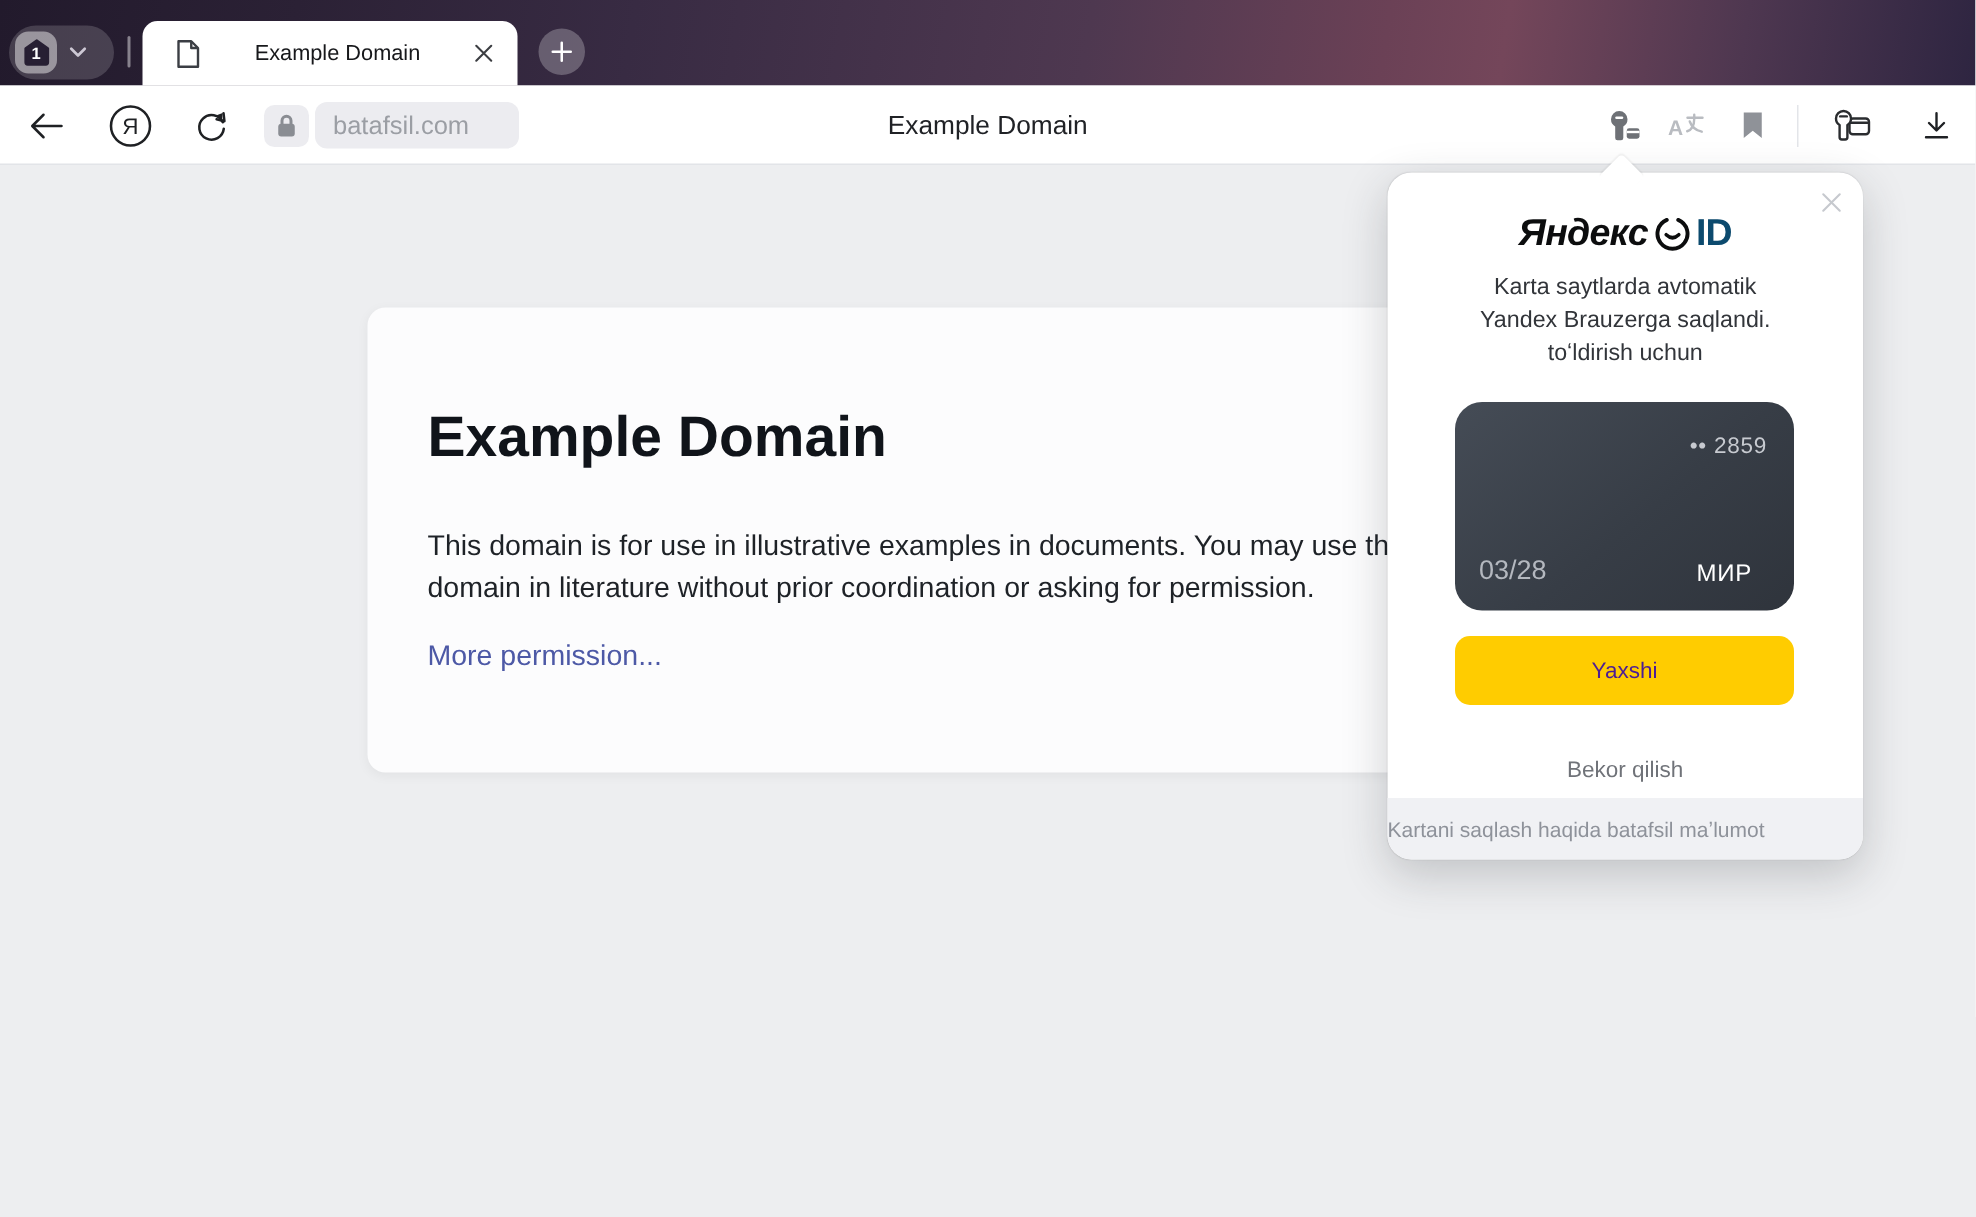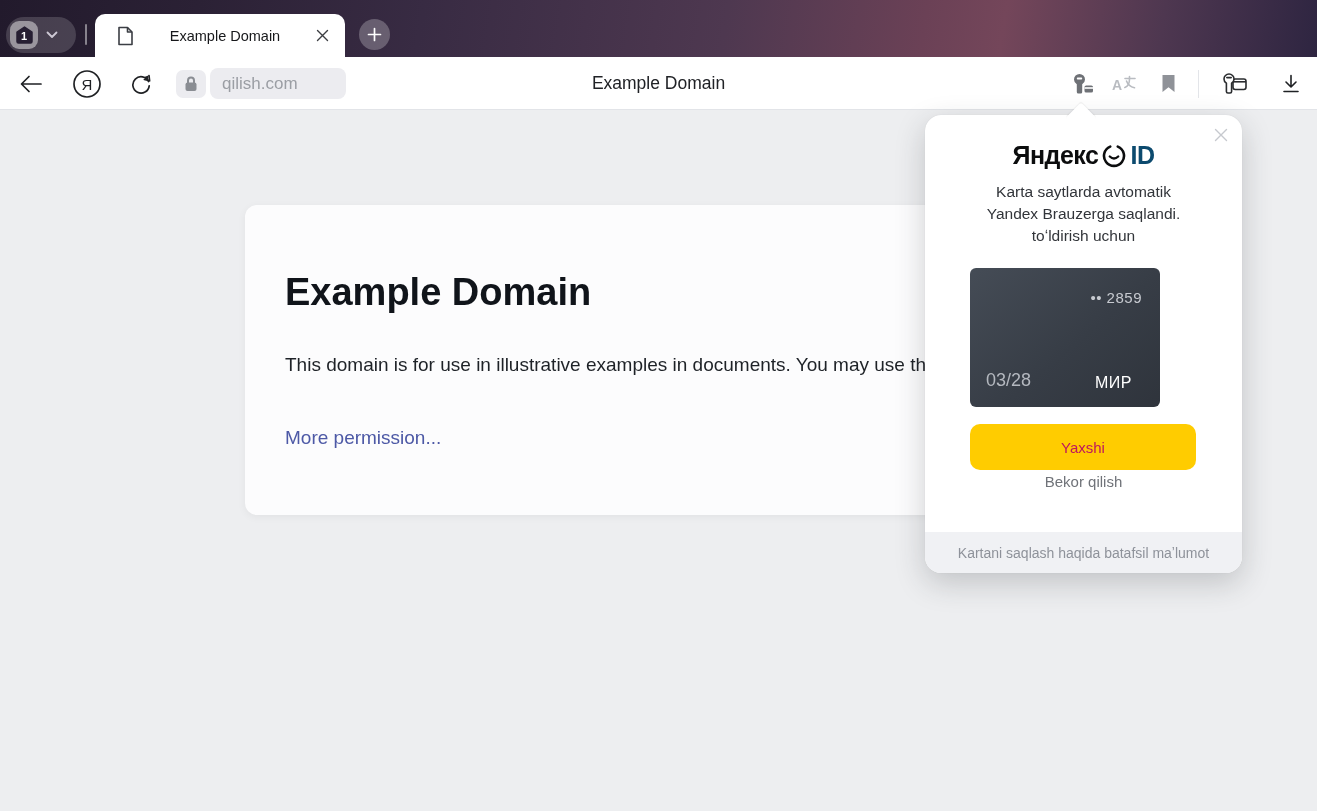--- a/index.html
+++ b/index.html
@@ -98,53 +98,53 @@
   .popup-caret {
     position:absolute; left:145px; top:-8px; width:22px; height:22px;
     background:#ffffff; transform:rotate(45deg); border-radius:3px;
     box-shadow:-1px -1px 1px rgba(0,0,0,0.05);
   }
   .popup-close { position:absolute; right:11px; top:10px; color:#c6c9ce; cursor:pointer; display:flex; padding:3px; }
   .popup-logo {
     position:absolute; left:0; top:26px; width:317px;
     display:flex; align-items:center; justify-content:center; gap:4px;
   }
-  .popup-logo .brand { font-size:25px; font-weight:600; color:#0c0d0e; letter-spacing:-0.5px; }
+  .popup-logo .brand { font-size:25px; font-weight:600; color:#0c0d0e; letter-spacing:-0.5px;font-style:italic; }
   .popup-logo .brand-suffix { font-size:25px; font-weight:800; color:#0c4a6e; letter-spacing:-0.5px; }
   .popup-msg {
     position:absolute; left:0; top:66px; width:317px; text-align:center;
     font-size:15.5px; line-height:22px; color:#32353a;
   }
   .bank-card {
-    position:absolute; left:45px; top:153px; width:190px; height:139px; border-radius:6px;
+    position:absolute; left:45px; top:153px; width:226px; height:139px; border-radius:18px;
     background:linear-gradient(140deg,#454c56 0%,#373d46 55%,#2f343c 100%);
   }
   .bank-card .num {
     position:absolute; right:18px; top:21px; font-size:15px; color:#c7cad0; letter-spacing:0.5px;
   }
   .bank-card .exp {
     position:absolute; left:16px; bottom:16px; font-size:18px; color:#b4b8bf;
   }
   .bank-card .net {
     position:absolute; right:28px; bottom:15px; font-size:16px; font-weight:400;
     color:#ffffff; letter-spacing:0.5px;
   }
   .btn-primary {
     position:absolute; left:45px; top:309px; width:226px; height:46px; border:none;
-    border-radius:10px; background:#ffcc00; font-size:15px; color:#be185d;
+    border-radius:10px; background:#ffcc00; font-size:15px; color:#4c1d95;
     font-family:inherit; cursor:pointer;
   }
   .btn-secondary {
-    position:absolute; left:0; top:358px; width:317px; text-align:center;
+    position:absolute; left:0; top:390px; width:317px; text-align:center;
     font-size:15px; color:#707379; cursor:pointer; background:none; border:none; font-family:inherit;
   }
   .popup-footer {
     position:absolute; left:0; bottom:0; width:317px; height:41px;
     background:#f0f1f4; border-radius:0 0 16px 16px;
-    display:flex; align-items:center; justify-content:center;
+    display:flex; align-items:center; 
     font-size:14px; color:#8e929a; cursor:pointer;
   }
   svg { display:block; }
 </style>
 </head>
 <body>
 
 <div class="browser">
 
   <div class="tabbar">
@@ -232,21 +232,21 @@
     <div class="lock-chip">
       <span>
         <svg width="14" height="16" viewBox="0 0 14 16">
           <rect x="1.5" y="6.5" width="11" height="8.5" rx="2" fill="currentColor"></rect>
           <path d="M4 7 V4.5 A3 3 0 0 1 10 4.5 V7" fill="none" stroke="currentColor" stroke-width="2"></path>
         </svg>
       </span>
     </div>
 
     <div class="url-pill">
-      <span>qilish.com</span>
+      <span>batafsil.com</span>
     </div>
 
     <div class="center-title">
       <span>Example Domain</span>
     </div>
 
     <div class="tool-btn" style="left:1064px;width:38px;color:#6e7176">
       <span>
         <svg width="21" height="22" viewBox="0 0 21 22" fill="currentColor">
           <path d="M6.5 1 A5.5 5.5 0 0 1 12 6.5 A5.5 5.5 0 0 1 9.2 11.3 L9.2 19 Q9.2 20.5 7.7 20.5 H5.3 Q3.8 20.5 3.8 19 L3.8 11.3 A5.5 5.5 0 0 1 1 6.5 A5.5 5.5 0 0 1 6.5 1 Z"></path>
@@ -298,20 +298,21 @@
         </svg>
       </span>
     </div>
   </div>
 
   <div class="content">
     <div class="page-card">
       <h1>Example Domain</h1>
       <div class="body-text">
         <div>This domain is for use in illustrative examples in documents. You may use this</div>
+        <div>domain in literature without prior coordination or asking for permission.</div>
       </div>
       <a class="more-link">More permission...</a>
     </div>
   </div>
 
   <div class="popup">
     <div class="popup-caret"></div>
 
     <span class="popup-close">
       <svg width="14" height="14" viewBox="0 0 14 14">

